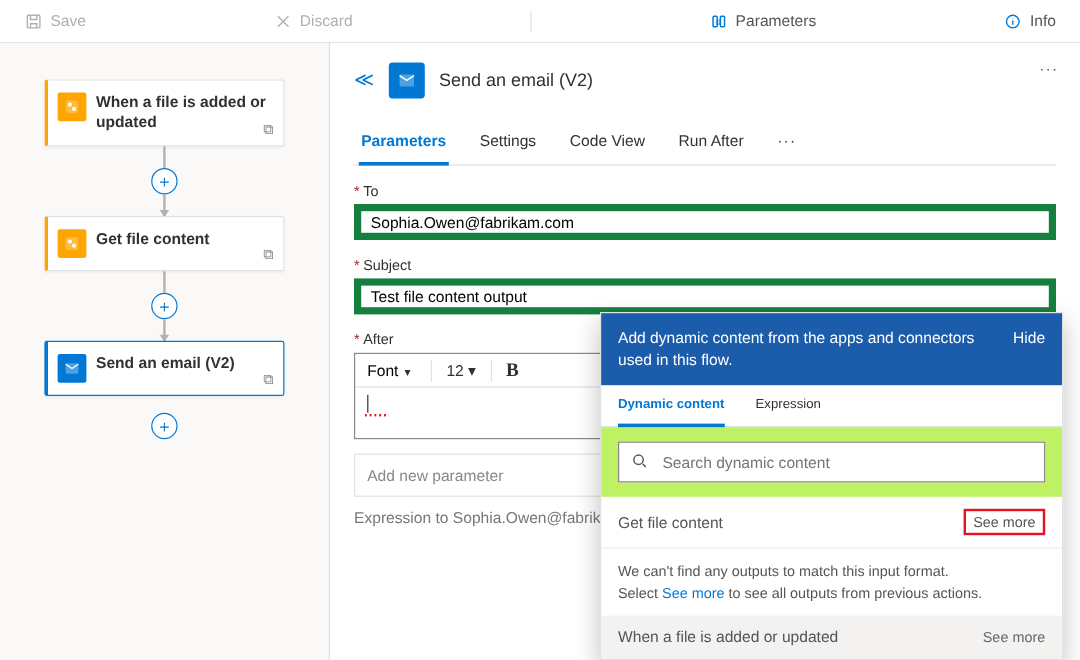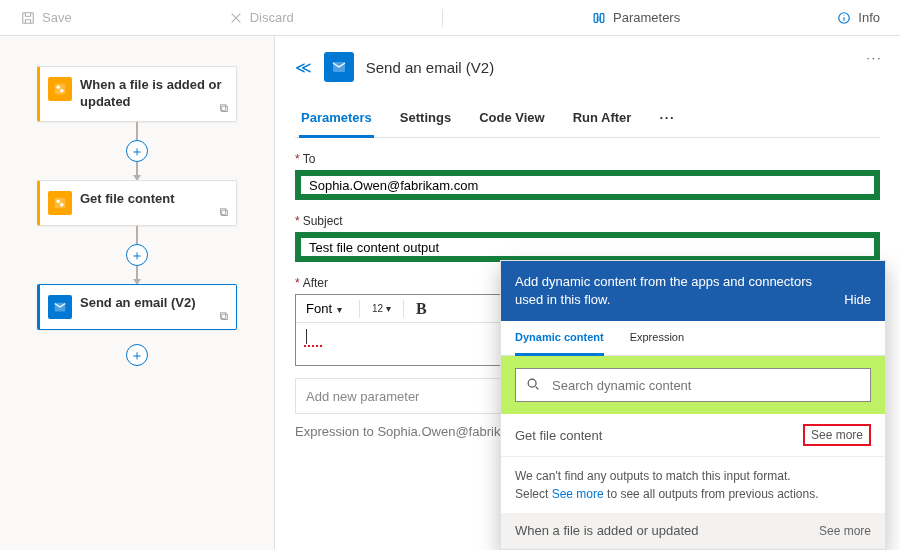--- a/index.html
+++ b/index.html
@@ -30,45 +30,45 @@
   .add { width: 22px; height: 22px; border: 1px solid #0078d4; border-radius: 50%; background: #fff; color: #0078d4; display: flex; align-items: center; justify-content: center; margin: 0 auto; font-size: 14px; line-height:1; cursor:pointer; }
 
   
   .detail-head { display: flex; align-items: center; gap: 12px; }
   .collapse { color:#0078d4; font-size:16px; cursor:pointer; }
   .step-badge { width:30px;height:30px;border-radius:3px;background:#0078d4;display:flex;align-items:center;justify-content:center;color:#fff; }
   .detail-title { font-size:15px; }
   .more { position:absolute; right:18px; top:14px; color:#555; cursor:pointer; letter-spacing:1px;}
 
   .tabs { display:flex; gap:24px; border-bottom:1px solid #e1e1e1; margin-top:20px; padding-left:4px;}
-  .tab { padding:8px 2px 10px; color:#323130; cursor:pointer; font-size:13px;font-weight:bold;}
+  .tab { padding:8px 2px 10px; color:#323130; cursor:pointer; font-size:13px;}
   .tab.active { color:#0078d4; border-bottom:3px solid #0078d4; margin-bottom:-1px; font-weight:600;}
   .tab.ell{ letter-spacing:1px;}
 
   .form { margin-top:14px; }
   .lbl { font-size:12px; color:#323130; display:flex; gap:3px; margin-bottom:4px;}
   .req { color:#a4262c;}
   .tin { width:100%; border:6px solid #15803d; height:30px; padding:4px 8px; font-size:13px; margin-bottom:14px; outline:none;}
   .rt-shell { border:1px solid #8a8886; width:100%; margin-bottom:12px;}
   .rt-bar { display:flex; align-items:center; gap:6px; border-bottom:1px solid #e1e1e1; padding:4px 6px;}
   .rt-sel { border:none; font-size:13px; padding:2px 18px 2px 4px; appearance:none; background:transparent; }
   .rt-drop::after{content:"▾"; font-size:10px; margin-left:-14px; pointer-events:none;}
-  .rt-num{ font-size:10px; padding:0 4px;}
+  .rt-num{ font-size:13px; padding:0 4px;}
   .rt-b { font-weight:700; font-family: "Times New Roman", serif; font-size:16px; padding:0 4px; cursor:pointer; }
   .vsep{ width:1px; height:18px; background:#e1e1e1; margin:0 2px;}
   .rt-body { height:42px; padding:6px 8px; position:relative;}
   .caret { position:absolute; left:10px; top:6px; width:1px; height:15px; background:#323130; }
   .spell { position:absolute; left:8px; top:22px; width:20px; height:2px; background:linear-gradient(90deg,#e81123 0 2px,transparent 2px 4px) repeat-x; background-size:4px 2px;}
 
   .addparam { width:100%; border:1px solid #e1e1e1; height:36px; padding:6px 10px; color:#888; display:flex;align-items:center;justify-content:space-between; cursor:pointer;}
   .conn { margin-top:10px; color:#777; font-size:13px;}
 
   
   .pop { position:absolute; right:14px; bottom:0; width:386px; background:#fff; box-shadow:0 8px 20px rgba(0,0,0,.25); border:1px solid #e1e1e1;}
-  .pop-head { background:#1b5cab; color:#fff; padding:12px 14px; display:flex; align-items:flex-end; justify-content:space-between; font-size:13px; line-height:1.4;}
+  .pop-head { background:#1b5cab; color:#fff; padding:12px 14px; display:flex; align-items:flex-start; justify-content:space-between; font-size:13px; line-height:1.4;}
   .pop-head .hide{ cursor:pointer;}
   .pop-tabs { display:flex; gap:26px; padding:10px 14px 0; border-bottom:1px solid #e1e1e1;}
   .pop-tab { padding-bottom:10px; font-size:11px; cursor:pointer;}
   .pop-tab.active{ color:#0078d4; border-bottom:3px solid #0078d4; margin-bottom:-1px; font-weight:600;}
   .pop-search-wrap{ background:#bef264; padding:12px 14px;}
   .pop-search{ background:#fff; border:1px solid #8a8886; height:34px; display:flex; align-items:center; gap:10px; padding:0 10px;}
   .pop-search input{ border:none; outline:none; flex:1; font-size:13px;}
   .sec { padding:10px 14px; border-bottom:1px solid #eee; display:flex; align-items:center; justify-content:space-between; font-size:13px; color:#555;}
   .sec.gray{ background:#f3f2f1; color:#555;}
   .seemore{ color:#666; cursor:pointer; font-size:12px;}

